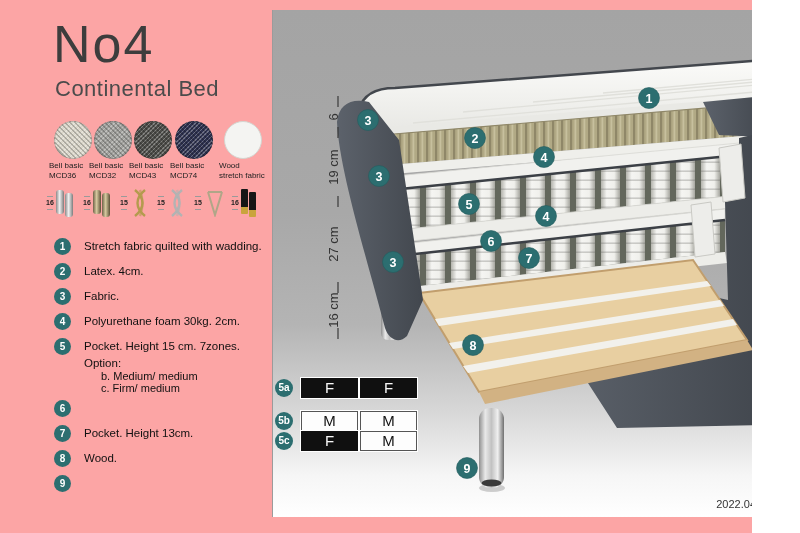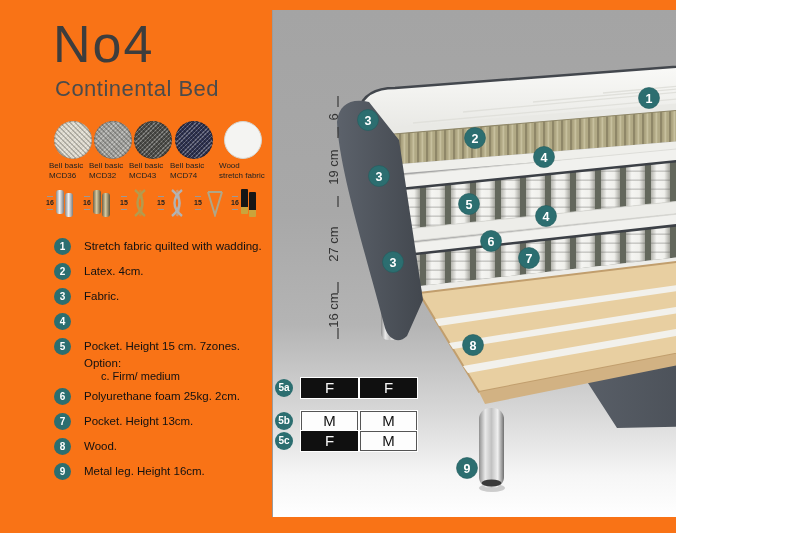--- a/index.html
+++ b/index.html
@@ -1,16 +1,16 @@
 <!DOCTYPE html>
 <html><head>
 <meta charset="utf-8">
 <style>
   html,body{margin:0;padding:0;background:#fff;}
-  .page{position:relative;width:676px;height:533px;background:#f97316;overflow:hidden;
+  .page{position:relative;width:752px;height:533px;background:#fca5a5;overflow:hidden;
         font-family:"Liberation Sans",sans-serif;color:#111;}
 
   
   .title{position:absolute;left:53px;top:14px;font-size:52px;font-weight:200;
          letter-spacing:2px;color:#3d3d3d;}
   .subtitle{position:absolute;left:55px;top:76px;font-size:22px;font-weight:300;
             letter-spacing:.5px;color:#4b4b4b;}
 
   .swatch{position:absolute;top:121px;width:38px;height:38px;border-radius:50%;
           border:1px solid rgba(0,0,0,.18);box-sizing:border-box;}
@@ -159,43 +159,43 @@
     <div class="feature-row">
       <div class="num-circle">2</div>
       <div class="feature-text">Latex. 4cm.</div>
     </div>
     <div class="feature-row">
       <div class="num-circle">3</div>
       <div class="feature-text">Fabric.</div>
     </div>
     <div class="feature-row">
       <div class="num-circle">4</div>
+      <div class="feature-text">Polyurethane foam 30kg. 2cm.</div>
     </div>
     <div class="feature-row" style="margin-bottom:2px;">
       <div class="num-circle">5</div>
       <div class="feature-text">Pocket. Height 15 cm. 7zones. Option:</div>
     </div>
     <div class="options">
+      <div>b. Medium/ medium</div>
       <div>c. Firm/ medium</div>
     </div>
     <div class="feature-row">
       <div class="num-circle">6</div>
-      <div class="feature-text">Polyurethane foam 25kg. 2cm.</div>
     </div>
     <div class="feature-row">
       <div class="num-circle">7</div>
       <div class="feature-text">Pocket. Height 13cm.</div>
     </div>
     <div class="feature-row">
       <div class="num-circle">8</div>
       <div class="feature-text">Wood.</div>
     </div>
     <div class="feature-row">
       <div class="num-circle">9</div>
-      <div class="feature-text">Metal leg. Height 16cm.</div>
     </div>
   </div>
 
   <div class="panel">
 
     <svg class="bed-svg" width="494" height="507" viewBox="0 0 494 507">
       <defs>
         <linearGradient id="cylg" x1="0" y1="0" x2="1" y2="0">
           <stop offset="0" stop-color="#b3b3ac"></stop>
             <stop offset="0.3" stop-color="#f5f5f2"></stop>

